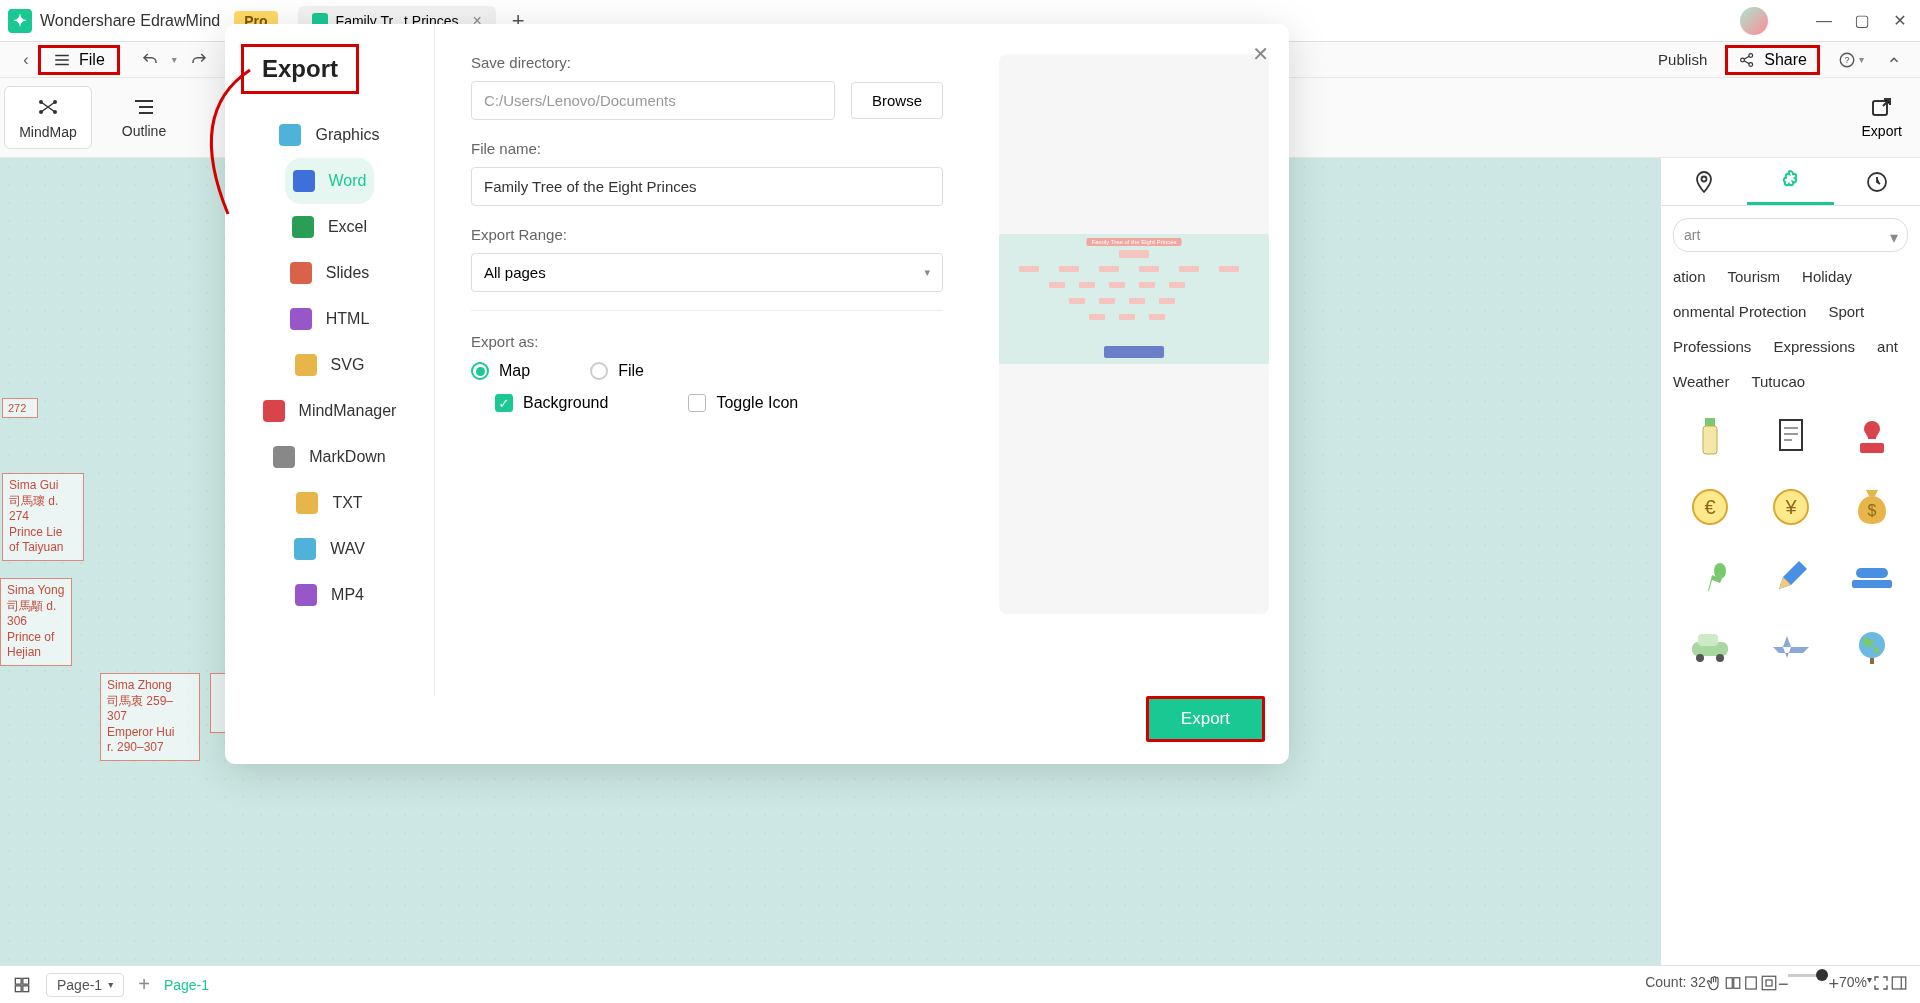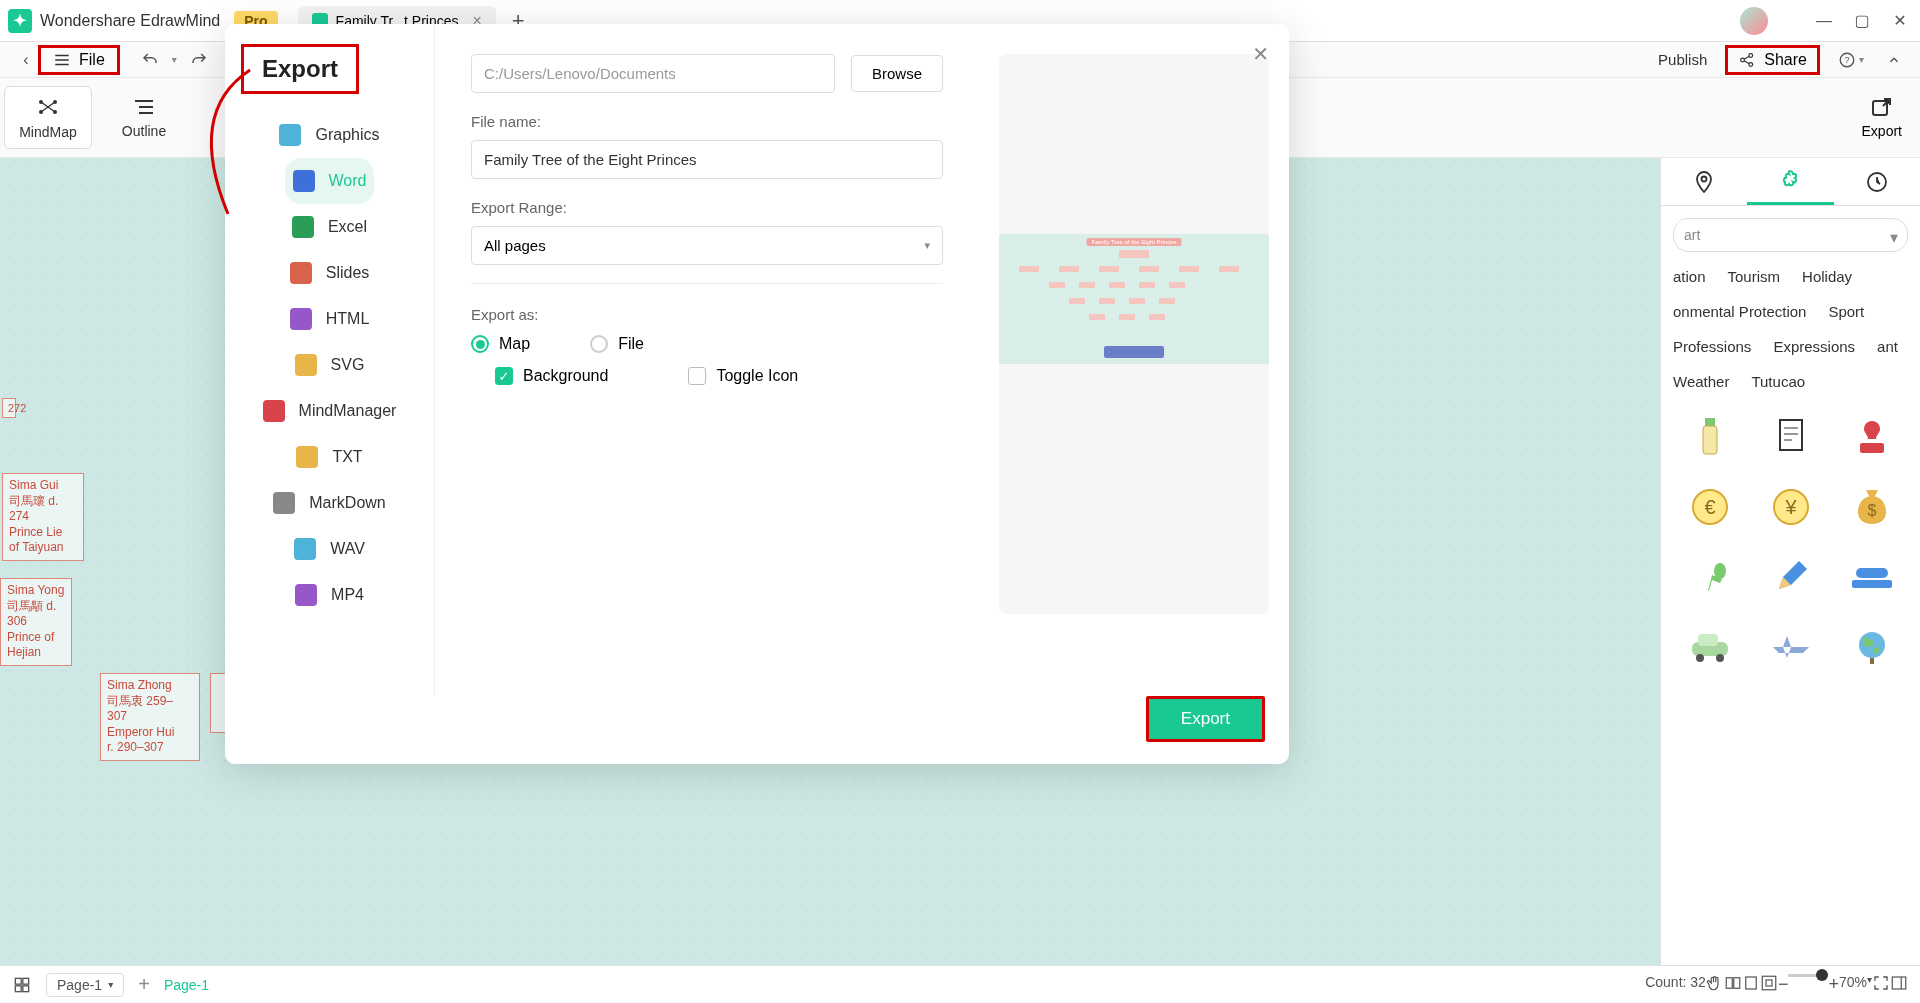--- a/index.html
+++ b/index.html
@@ -209,21 +209,21 @@
       <svg width="24" height="22" viewBox="0 0 24 22">
           <rect x="3" y="4" width="14" height="14" rx="2" fill="none" stroke="#333" stroke-width="2"></rect>
           <path stroke="#333" stroke-width="2" d="M14 2l6 0 0 6M20 2l-7 7"></path>
         </svg>
       <span>Export</span>
     </div>
   </div>
 </div>
 
 <div class="canvas">
-  <div class="cbox tiny" style="top:240px;left:2px;width:14px">272</div>
+  <div class="cbox tiny" style="top:240px;left:2px;width:36px">272</div>
   <div class="cbox" style="top:315px;left:2px;width:82px;white-space:pre-line">Sima Gui
 司馬瓌 d. 274
 Prince Lie
 of Taiyuan</div>
   <div class="cbox" style="top:420px;left:0px;width:72px;white-space:pre-line">Sima Yong
 司馬顒 d. 306
 Prince of Hejian</div>
   <div class="cbox" style="top:515px;left:100px;width:100px;white-space:pre-line">Sima Zhong
 司馬衷 259–307
 Emperor Hui
@@ -424,38 +424,39 @@
           </div>
         <div class="fmt">
             <div class="fmt-icon" style="background:#e8b54a"></div>
             <span>SVG</span>
           </div>
         <div class="fmt">
             <div class="fmt-icon" style="background:#d9434a"></div>
             <span>MindManager</span>
           </div>
         <div class="fmt">
+            <div class="fmt-icon" style="background:#888"></div>
+            <span>MarkDown</span>
+          </div>
+        <div class="fmt">
             <div class="fmt-icon" style="background:#e8b54a"></div>
             <span>TXT</span>
           </div>
         <div class="fmt">
-            <div class="fmt-icon" style="background:#888"></div>
-            <span>MarkDown</span>
-          </div>
-        <div class="fmt">
             <div class="fmt-icon" style="background:#4fb3d9"></div>
             <span>WAV</span>
           </div>
         <div class="fmt">
             <div class="fmt-icon" style="background:#9857c9"></div>
             <span>MP4</span>
           </div>
       </div>
     </div>
     <div class="modal-mid">
+      <div class="lbl">Save directory:</div>
       <div class="row">
         <input class="txt-input placeholder" readonly="" value="C:/Users/Lenovo/Documents" style="">
         <button class="browse-btn">Browse</button>
       </div>
       <div class="lbl">File name:</div>
       <div class="row">
         <input class="txt-input" value="Family Tree of the Eight Princes" style="">
       </div>
       <div class="lbl">Export Range:</div>
       <div class="select-box">

